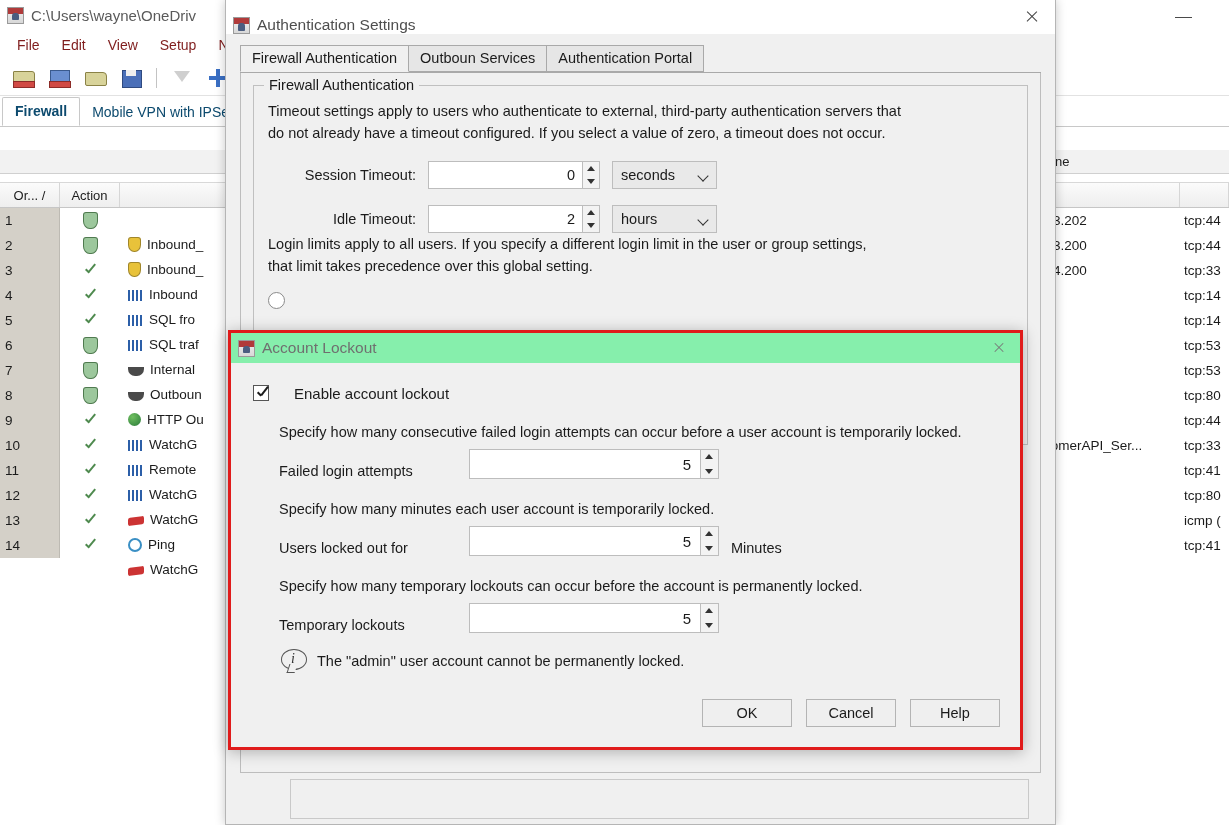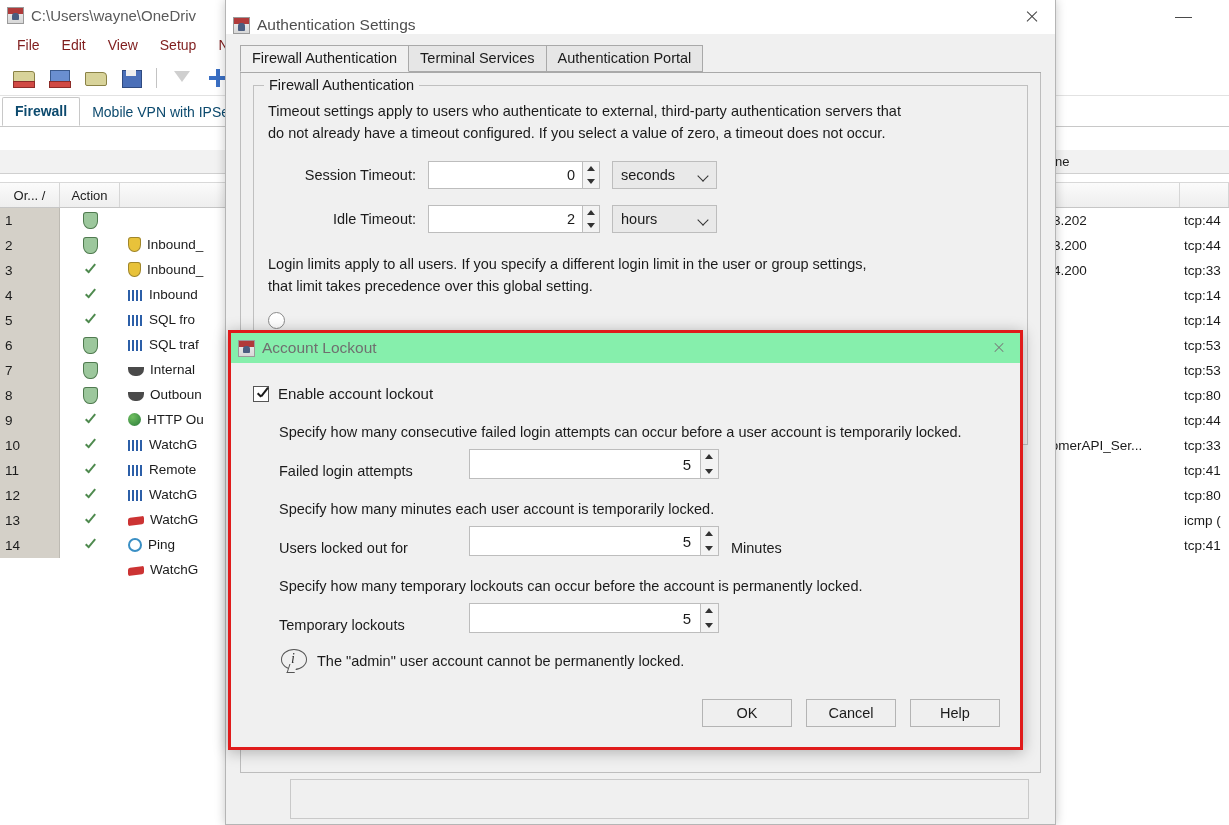--- a/index.html
+++ b/index.html
@@ -177,21 +177,21 @@
     border: 3px solid #e01b1b; background: #f0f0f0;
     box-shadow: 0 2px 14px rgba(0,0,0,.28);
   }
   .lock-tb { height: 30px; background:#86efac; display:flex; align-items:center; position:relative; }
   .lock-title { font-size: 15.5px; color:#6f6f6f; }
   .lock-close { position:absolute; right:2px; top:0; width:38px; height:30px; }
   .lock-close::before,.lock-close::after{
     content:"";position:absolute;left:13px;top:14px;width:12px;height:1.1px;background:#777;}
   .lock-close::before{transform:rotate(45deg);} .lock-close::after{transform:rotate(-45deg);}
   .lock-body { position:absolute; left:0; top:30px; right:0; bottom:0; background:#f0f0f0; }
-  .cbrow { display:flex; align-items:center; gap:9px; padding: 22px 0 0 22px; }
+  .cbrow { display:flex; align-items:flex-start; gap:25px; padding: 22px 0 0 22px; }
   .cbox { width:16px;height:16px;border:1.4px solid #555;background:#fff;position:relative;flex:none;}
   .cbox.on::before{content:"";position:absolute;left:3px;top:7px;width:5px;height:1.7px;background:#1b1b1b;transform:rotate(45deg);}
   .cbox.on::after{content:"";position:absolute;left:5px;top:4px;width:11px;height:1.7px;background:#1b1b1b;transform:rotate(-52deg);}
   .cb-label { font-size:15px; color:#1b1b1b; }
   .lk-desc { font-size:14.5px; color:#1b1b1b; padding-left: 48px; margin-top: 22px; }
   .lk-row { display:flex; align-items:flex-end; margin-top: 9px; padding-left: 48px; }
   .lk-row .lbl { font-size:14.5px; color:#1b1b1b; width: 190px; }
   .lk-row .unit { font-size:14.5px; color:#1b1b1b; margin-left: 12px;}
   .lkspin { display:flex; align-items:stretch; }
   .lkspin .fld {
@@ -473,21 +473,21 @@
   <div class="authdlg">
     <div class="auth-tb">
       <span class="win-icon"></span>
       <span class="auth-title">Authentication Settings</span>
       <span class="auth-close"></span>
     </div>
 
     <div class="auth-body">
       <div class="tabbar">
         <span class="t sel">Firewall Authentication</span>
-        <span class="t">Terminal Services</span>
+        <span class="t">Outboun Services</span>
         <span class="t">Authentication Portal</span>
       </div>
 
       <div class="panel">
         <div class="gbox">
           <span class="gbox-legend">Firewall Authentication</span>
 
           <div class="gtext">Timeout settings apply to users who authenticate to external, third-party authentication servers that</div>
           <div class="gtext">do not already have a timeout configured. If you select a value of zero, a timeout does not occur.</div>
 
@@ -514,21 +514,21 @@
                   <i></i>
                   <i></i>
                 </span>
             </span>
             <span class="selectbox">
               <span>hours</span>
               <span class="chev"></span>
             </span>
           </div>
 
-          <div class="gtext" style="margin-top:20px;">Login limits apply to all users. If you specify a different login limit in the user or group settings,</div>
+          <div class="gtext" style="">Login limits apply to all users. If you specify a different login limit in the user or group settings,</div>
           <div class="gtext">that limit takes precedence over this global setting.</div>
 
           <div class="radio-stub"></div>
         </div>
       </div>
 
       <div class="authsub-box"></div>
 
     </div>
   </div>

